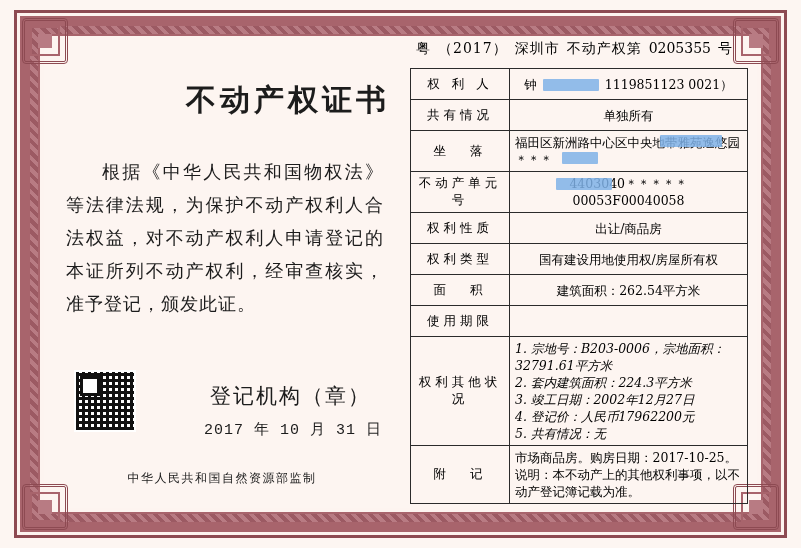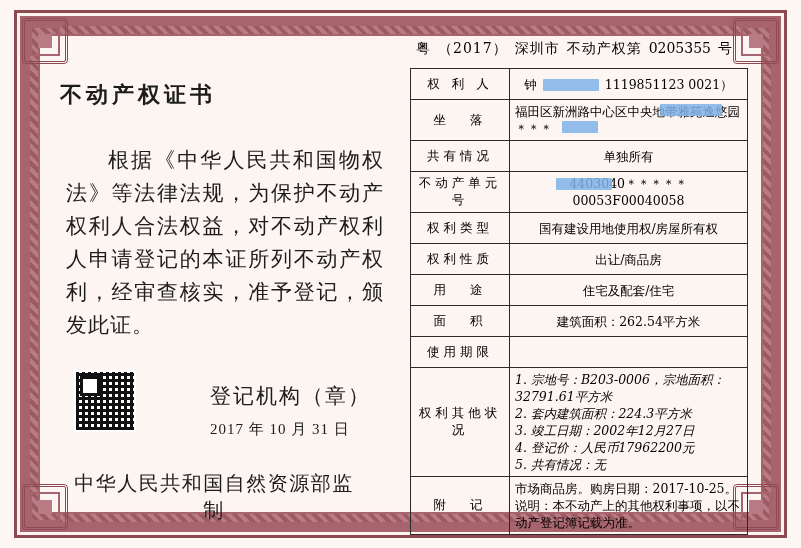--- a/index.html
+++ b/index.html
@@ -23,37 +23,37 @@
   .corner .c1{position:absolute;inset:4px;border:3px double #8d4a52;border-radius:4px;}
   .corner .c2{position:absolute;inset:12px;border:2px solid #a8646c;}
   .corner .c3{position:absolute;inset:20px;background:#b87b83;}
   .corner.tl{left:18px;top:14px;}
   .corner.tr{right:18px;top:14px;}
   .corner.bl{left:18px;bottom:14px;}
   .corner.br{right:18px;bottom:14px;}
 
   
   .left{position:absolute;left:60px;top:52px;width:330px;height:440px;color:#1c1c1c;}
-  .doc-title{font-family:"DejaVu Serif","Liberation Serif",serif;font-size:22px;font-weight:700;
-      letter-spacing:4px;text-align:left;margin-top:28px;}
-  .body-text{font-family:"DejaVu Serif","Liberation Serif",serif;font-size:21px;line-height:33px;
+  .doc-title{font-family:"DejaVu Serif","Liberation Serif",serif;font-size:30px;font-weight:700;
+      letter-spacing:4px;text-align:right;margin-top:28px;}
+  .body-text{font-family:"DejaVu Serif","Liberation Serif",serif;font-size:18px;line-height:33px;
       margin-top:34px;text-align:justify;letter-spacing:1px;padding:0 6px;text-indent:2em;}
   .qr{position:absolute;left:14px;top:318px;width:58px;height:58px;
       background:
         repeating-linear-gradient(0deg,#111 0 3px,transparent 3px 6px),
         repeating-linear-gradient(90deg,#111 0 3px,transparent 3px 6px);
       background-color:#fff;border:2px solid #fff;}
   .qr::after{content:"";position:absolute;left:4px;top:4px;width:14px;height:14px;
       border:3px solid #111;background:#fff;}
   .org{position:absolute;left:150px;top:330px;font-family:"DejaVu Serif","Liberation Serif",serif;
       font-size:21px;letter-spacing:2px;}
-  .date{position:absolute;left:150px;top:368px;font-family:Liberation Serif, serif;
+  .date{position:absolute;left:144px;top:368px;font-family:Liberation Mono, monospace;
       font-size:15px;letter-spacing:1px;}
-  .ministry{position:absolute;left:4px;top:418px;width:300px;text-align:center;
-      font-family:"DejaVu Serif","Liberation Serif",serif;font-size:20px;letter-spacing:1.5px;}
+  .ministry{position:absolute;left:12px;top:418px;width:300px;text-align:center;
+      font-family:"DejaVu Serif","Liberation Serif",serif;font-size:12px;letter-spacing:1.5px;}
 
   
   .right{position:absolute;left:410px;top:40px;width:340px;}
   .header-line{display:flex;align-items:baseline;font-family:"DejaVu Serif","Liberation Serif",serif;
       font-size:14px;white-space:nowrap;margin-left:6px;margin-bottom:10px;letter-spacing:1px;}
   .header-line span{margin-right:7px;}
   .hl-no{letter-spacing:0px;}
 
   table.cert{border-collapse:collapse;width:338px;table-layout:fixed;
       font-family:"DejaVu Serif","Liberation Serif",serif;}
@@ -127,49 +127,45 @@
       <tbody>
         <tr>
           <td class="lbl">权 利 人</td>
           <td class="val h30 relpos">
             <span>钟</span>
             <span class="redacted redact-a"></span>
             <span>1119851123 0021）</span>
           </td>
         </tr>
         <tr>
+          <td class="lbl">共有情况</td>
+          <td class="val h30">单独所有</td>
+        </tr>
+        <tr>
           <td class="lbl spread">坐 落</td>
           <td class="val relpos">
             <span>福田区新洲路中心区中央地带雅苑逸悠园＊＊＊</span>
             <span class="redacted" style="position:absolute;left:150px;top:4px;width:62px;"></span>
             <span class="redacted" style="position:absolute;left:52px;top:21px;width:36px;"></span>
           </td>
-        </tr>
-        <tr>
-          <td class="lbl">共有情况</td>
-          <td class="val h30">单独所有</td>
         </tr>
         <tr>
           <td class="lbl">不动产单元号</td>
           <td class="val h30 relpos">
             <span>4403040＊＊＊＊＊00053F00040058</span>
             <span class="redacted" style="position:absolute;left:46px;top:6px;width:56px;"></span>
           </td>
         </tr>
         <tr>
-          <td class="lbl">权利类型</td>
-          <td class="val h30">国有建设用地使用权/房屋所有权</td>
-        </tr>
-        <tr>
           <td class="lbl">权利性质</td>
           <td class="val h30">出让/商品房</td>
         </tr>
         <tr>
-          <td class="lbl spread">用 途</td>
-          <td class="val h30">住宅及配套/住宅</td>
+          <td class="lbl">权利类型</td>
+          <td class="val h30">国有建设用地使用权/房屋所有权</td>
         </tr>
         <tr>
           <td class="lbl spread">面 积</td>
           <td class="val h30">建筑面积：262.54平方米</td>
         </tr>
         <tr>
           <td class="lbl">使用期限</td>
           <td class="val h30"></td>
         </tr>
         <tr>

